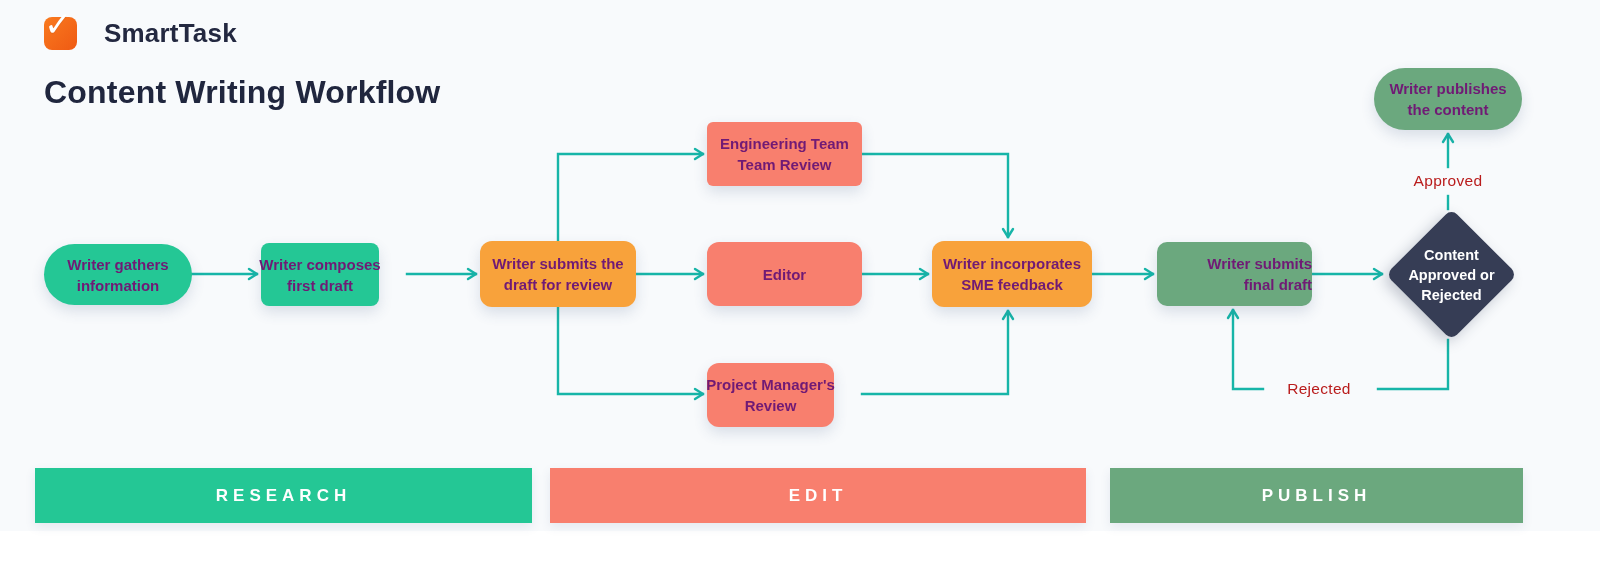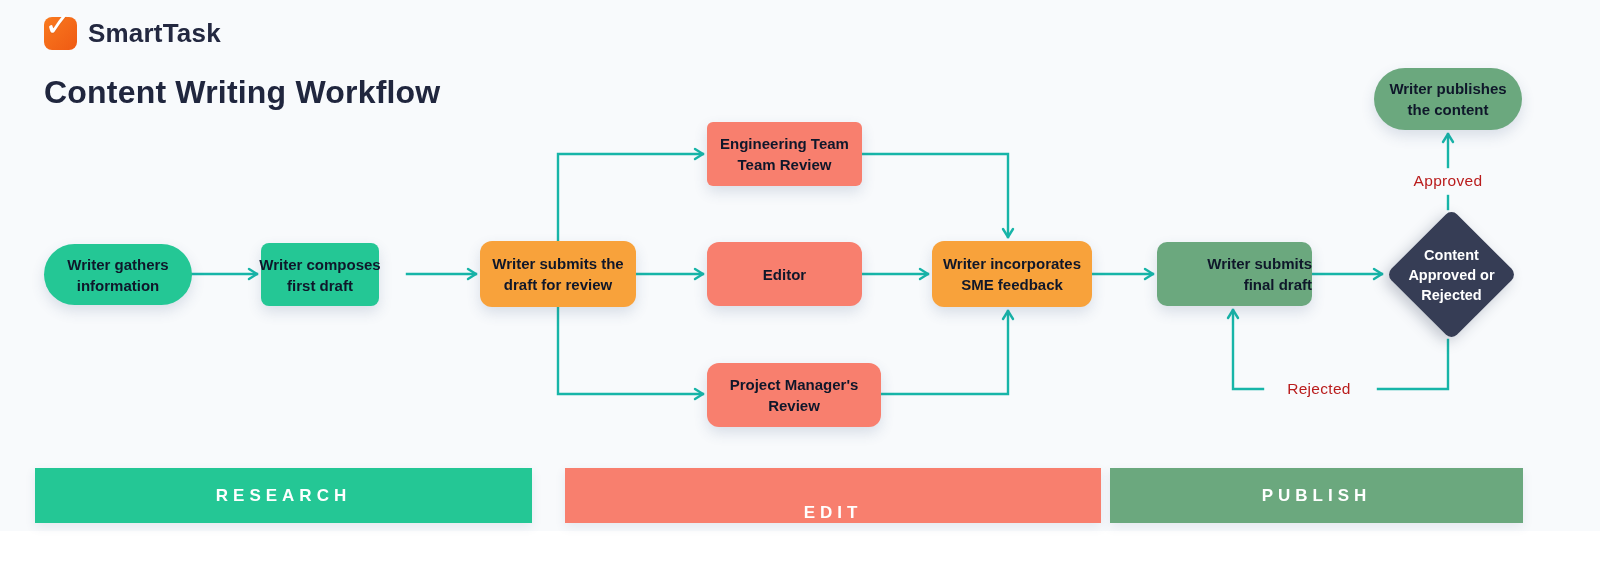--- a/index.html
+++ b/index.html
@@ -27,36 +27,36 @@
     width: 33px; height: 33px;
     background: linear-gradient(135deg, #f97a1f 0%, #ef5a13 100%);
     border-radius: 8px;
   }
   .logo-check {
     position: absolute; left: 0px; top: -10px;
     color: #ffffff; font-size: 34px; font-weight: 800; line-height: 1;
     text-shadow: 0 1px 1px rgba(0,0,0,0.08);
   }
   .brand-name {
-    margin-left: 11px;
+    margin-left: 27px;
     font-size: 26px; font-weight: 800; color: #232840; letter-spacing: 0.2px;
   }
   .page-title {
     position: absolute; left: 44px; top: 74px; z-index: 3;
     font-size: 32px; font-weight: 800; color: #20263e; letter-spacing: 0.2px;
   }
 
   
   svg.connectors { position: absolute; left: 0; top: 0; z-index: 1; }
 
   
   .node {
     position: absolute; z-index: 2;
     display: flex; flex-direction: column; align-items: center; justify-content: center;
-    color: #0f172a; font-size: 15px; font-weight: 700; line-height: 21px;
+    color: #701a75; font-size: 15px; font-weight: 700; line-height: 21px;
     text-align: center;
     border-radius: 12px;
     box-shadow: 0 6px 14px rgba(55, 80, 125, 0.16);
   }
   .node span { display: block; white-space: nowrap; }
   .pill { border-radius: 32px; }
   .teal   { background: #24c795; }
   .orange { background: #f8a23b; }
   .salmon { background: #f87f6e; }
   .green  { background: #6ba87e; }
@@ -85,21 +85,21 @@
   }
 
   
   .band {
     position: absolute; top: 468px; height: 55px; z-index: 2;
     display: flex; align-items: center; justify-content: center;
     color: #ffffff; font-size: 17px; font-weight: 700; letter-spacing: 5px;
     box-shadow: 0 4px 10px rgba(55, 80, 125, 0.10);
   }
   .band-research { left: 35px;   width: 497px; background: #24c795; }
-  .band-edit     { left: 565px;  width: 536px; background: #f87f6e; align-items: flex-end; }
+  .band-edit     { left: 550px;  width: 536px; background: #f87f6e; }
   .band-publish  { left: 1110px; width: 413px; background: #6ba87e; }
 </style>
 </head>
 <body>
 
 <div class="canvas">
   <div class="bottom-strip"></div>
 
   <div class="brand">
     <div class="logo-box">
@@ -151,21 +151,21 @@
 
   <div class="node salmon" style="left:707px; top:122px; width:155px; height:64px;border-radius:6px;">
     <span>Engineering Team</span>
     <span>Team Review</span>
   </div>
 
   <div class="node salmon" style="left:707px; top:242px; width:155px; height:64px;">
     <span>Editor</span>
   </div>
 
-  <div class="node salmon" style="left:707px; top:363px; width:174px; height:64px;">
+  <div class="node salmon" style="left:707px; top:363px; width:127px; height:64px;">
     <span>Project Manager's</span>
     <span>Review</span>
   </div>
 
   <div class="node orange" style="left:932px; top:241px; width:160px; height:66px;">
     <span>Writer incorporates</span>
     <span>SME feedback</span>
   </div>
 
   <div class="node green" style="left:1157px; top:242px; width:155px; height:64px; border-radius:10px;align-items:flex-end;">

